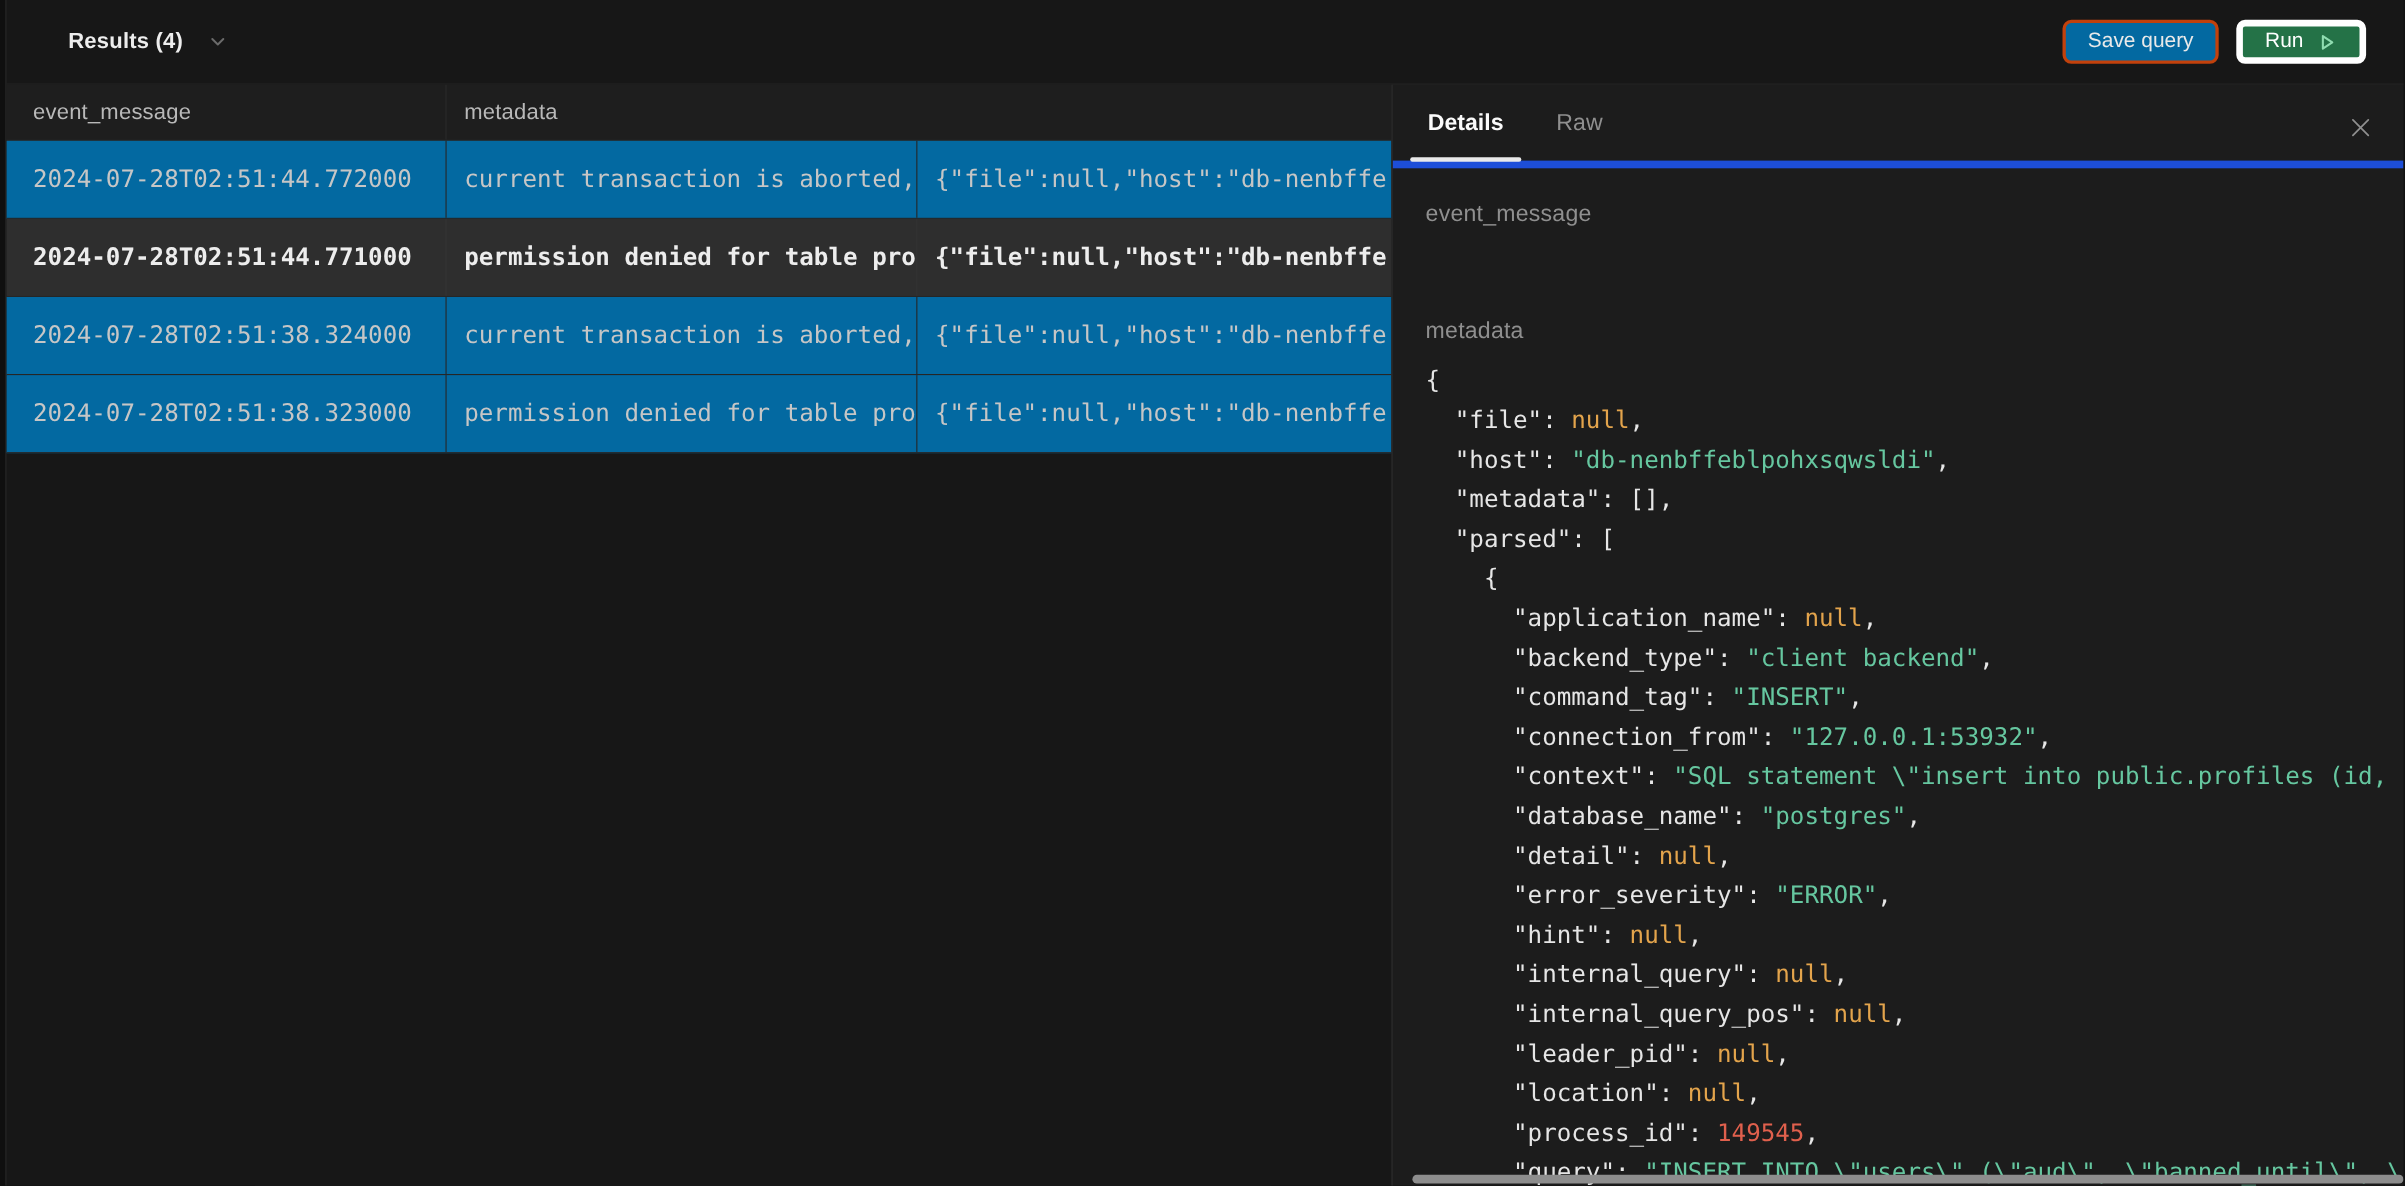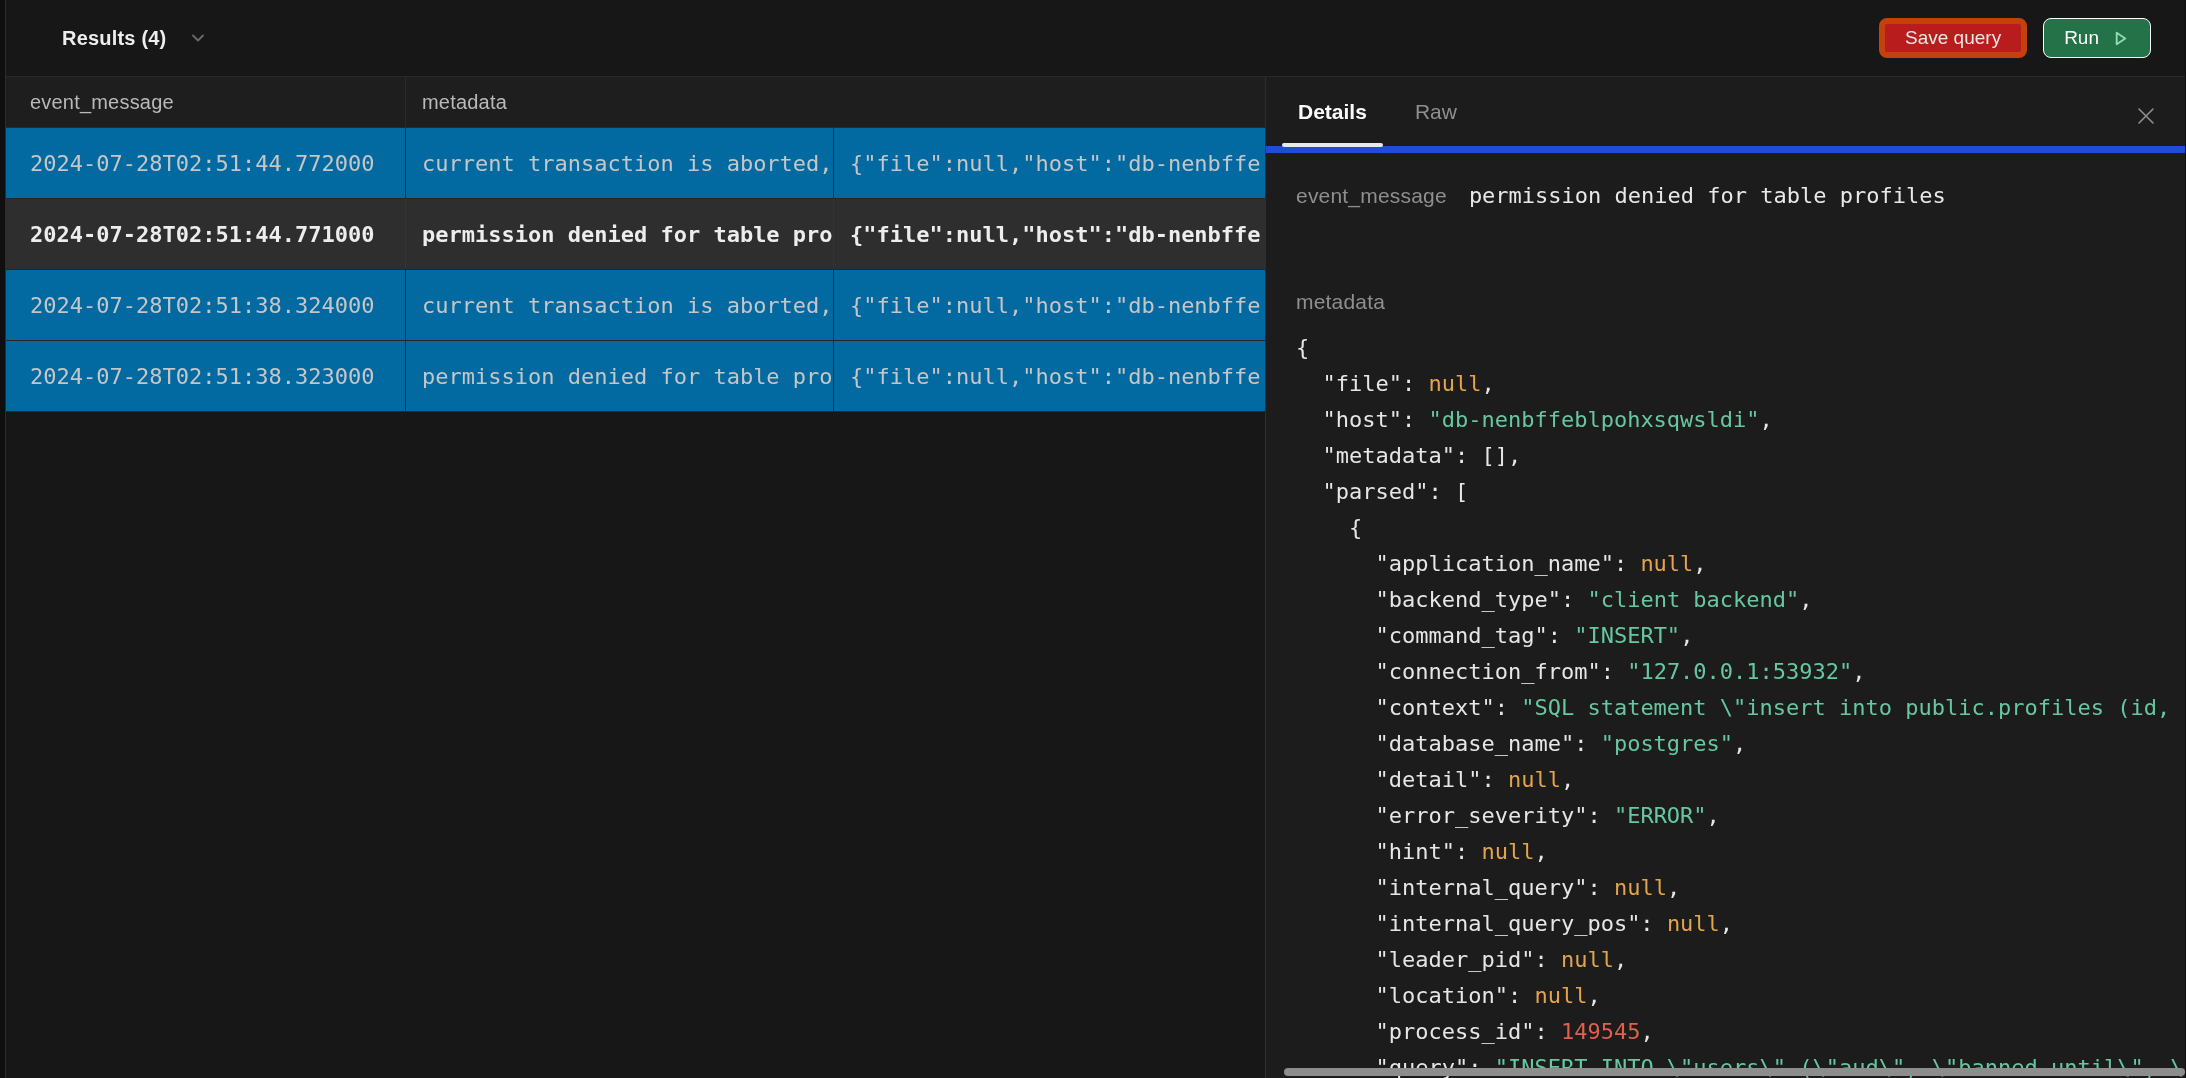--- a/index.html
+++ b/index.html
@@ -34,25 +34,25 @@
   .chev { width: 20px; height: 20px; }
   .topbar-spacer { flex: 1; }
   .topbar-actions { display: flex; align-items: center; gap: 16px; }
   .btn {
     height: 40px; border-radius: 8px; font-size: 19px;
     display: inline-flex; align-items: center; gap: 12px;
     padding: 0 20px; cursor: pointer;
     font-family: "Liberation Sans", sans-serif;
   }
   .btn-secondary {
-    background: #b91c1c; border: 6px solid #c2410c; color: #e9e9e9;
+    background: #0369a1; border: 3px solid #c2410c; color: #e9e9e9;
   }
   .btn-primary {
     background: var(--accent-green, #247247);
-    border: 1px solid #ffffff; color: #ffffff;
+    border: 6px solid #ffffff; color: #ffffff;
   }
   .play-icon { width: 19px; height: 19px; }
   
   .main { flex: 1; display: flex; min-height: 0; }
   
   .table-area { width: 1259px; flex: 0 0 1259px; display: flex; flex-direction: column; background: #171717; }
   .thead {
     height: 51px; flex: 0 0 51px;
     display: grid; grid-template-columns: 400px 428px 1fr;
     background: #1e1e1e; border-bottom: 1px solid #2a2a2a;
@@ -195,21 +195,20 @@
           <div class="tab">Raw</div>
           <div class="close-btn">
           <svg width="22" height="22" viewBox="0 0 22 22">
             <path d="M4 4 L18 18 M18 4 L4 18" stroke="#8f8f8f" stroke-width="1.6" stroke-linecap="round"></path>
           </svg>
         </div>
       </div>
       <div class="panel-body">
         <div class="field-row">
           <span class="field-label">event_message</span>
-          <span class="field-value">permission denied for table profiles</span>
         </div>
         <div class="field-label metadata-label">metadata</div>
         <div class="code"><div class="code-line"><span class="tok-w">{</span></div><div class="code-line"><span class="tok-w">  "file": </span><span class="tok-o">null</span><span class="tok-w">,</span></div><div class="code-line"><span class="tok-w">  "host": </span><span class="tok-s">"db-nenbffeblpohxsqwsldi"</span><span class="tok-w">,</span></div><div class="code-line"><span class="tok-w">  "metadata": [],</span></div><div class="code-line"><span class="tok-w">  "parsed": [</span></div><div class="code-line"><span class="tok-w">    {</span></div><div class="code-line"><span class="tok-w">      "application_name": </span><span class="tok-o">null</span><span class="tok-w">,</span></div><div class="code-line"><span class="tok-w">      "backend_type": </span><span class="tok-s">"client backend"</span><span class="tok-w">,</span></div><div class="code-line"><span class="tok-w">      "command_tag": </span><span class="tok-s">"INSERT"</span><span class="tok-w">,</span></div><div class="code-line"><span class="tok-w">      "connection_from": </span><span class="tok-s">"127.0.0.1:53932"</span><span class="tok-w">,</span></div><div class="code-line"><span class="tok-w">      "context": </span><span class="tok-s">"SQL statement \"insert into public.profiles (id, </span></div><div class="code-line"><span class="tok-w">      "database_name": </span><span class="tok-s">"postgres"</span><span class="tok-w">,</span></div><div class="code-line"><span class="tok-w">      "detail": </span><span class="tok-o">null</span><span class="tok-w">,</span></div><div class="code-line"><span class="tok-w">      "error_severity": </span><span class="tok-s">"ERROR"</span><span class="tok-w">,</span></div><div class="code-line"><span class="tok-w">      "hint": </span><span class="tok-o">null</span><span class="tok-w">,</span></div><div class="code-line"><span class="tok-w">      "internal_query": </span><span class="tok-o">null</span><span class="tok-w">,</span></div><div class="code-line"><span class="tok-w">      "internal_query_pos": </span><span class="tok-o">null</span><span class="tok-w">,</span></div><div class="code-line"><span class="tok-w">      "leader_pid": </span><span class="tok-o">null</span><span class="tok-w">,</span></div><div class="code-line"><span class="tok-w">      "location": </span><span class="tok-o">null</span><span class="tok-w">,</span></div><div class="code-line"><span class="tok-w">      "process_id": </span><span class="tok-r">149545</span><span class="tok-w">,</span></div><div class="code-line"><span class="tok-w">      "query": </span><span class="tok-s">"INSERT INTO \"users\" (\"aud\", \"banned_until\", \"</span></div></div>
       </div>
       <div class="hscrollbar"></div>
     </aside>
 
   </div>
 </div>
 

